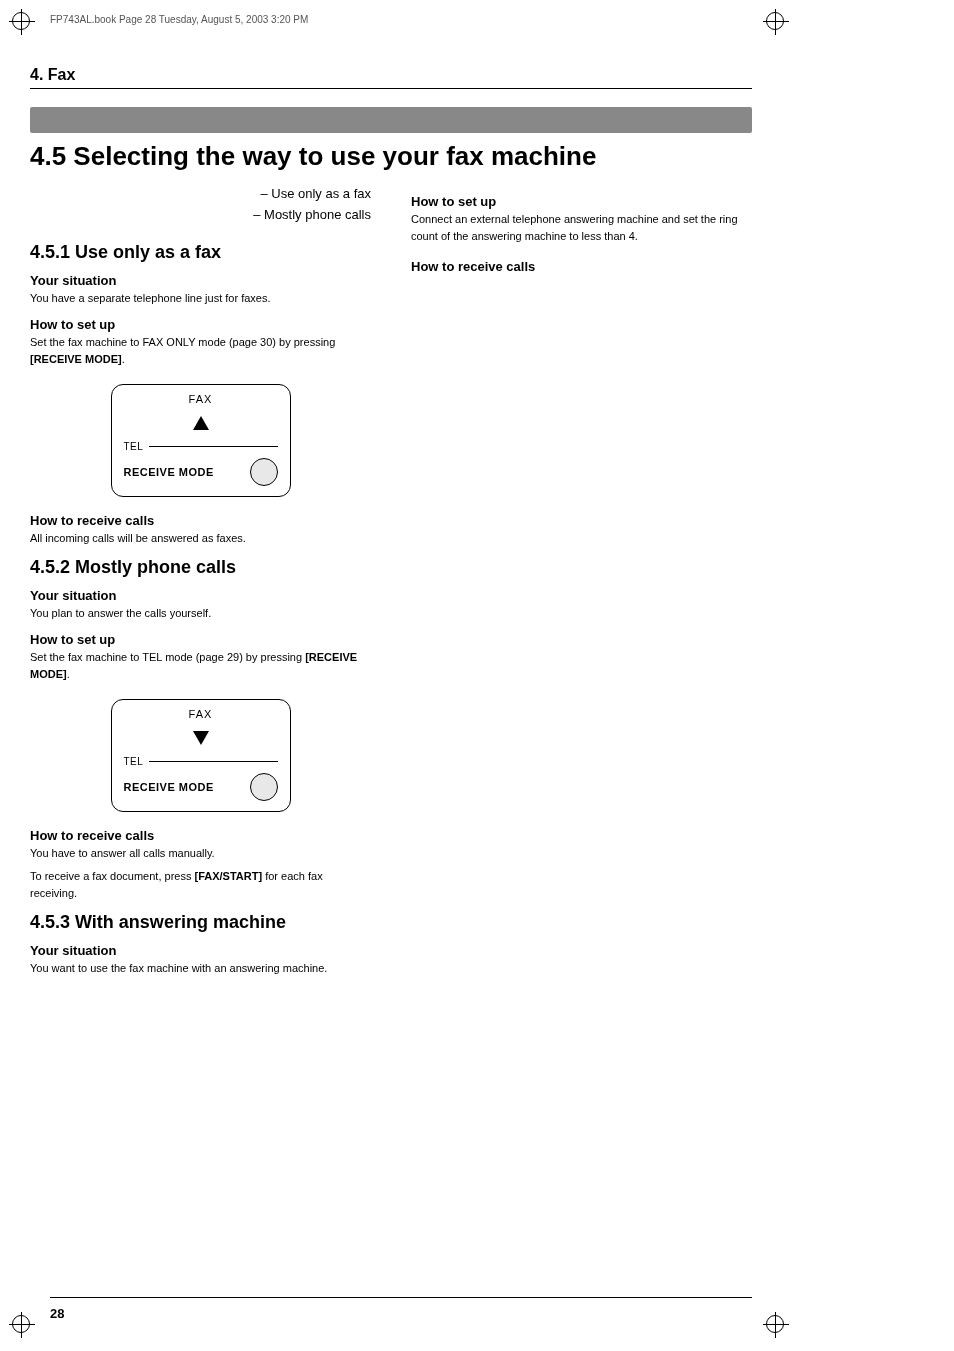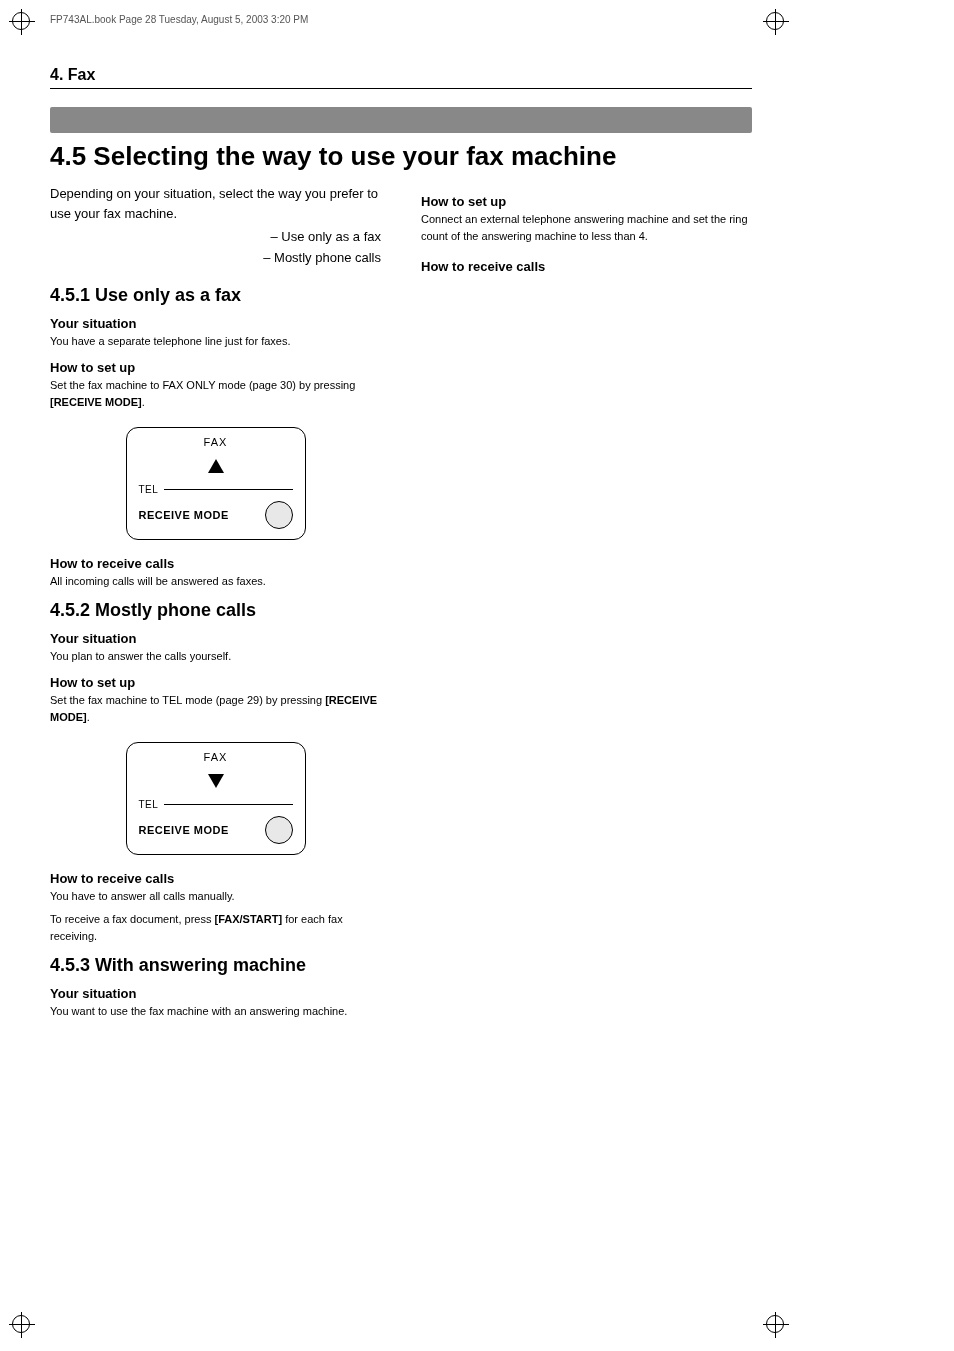--- a/index.html
+++ b/index.html
@@ -15,21 +15,21 @@
       font-family: Arial, Helvetica, sans-serif;
       font-size: 13px;
       color: #000000;
       position: relative;
     }
 
     .page-container {
       width: 802px;
       min-height: 1351px;
       background: #ffffff;
-      padding: 30px 50px 50px 50px;
+      padding: 30px 50px 50px 30px;
       position: relative;
     }
 
     
     .corner-mark {
       position: absolute;
       width: 24px;
       height: 24px;
     }
     .corner-mark.tl { top: 12px; left: 12px; }
@@ -310,21 +310,20 @@
   </div>
 
   <div style="margin-top: 18px; margin-bottom: 8px; background: #888; height: 26px; border-radius: 2px;"></div>
 
   <div class="section-main-title">4.5 Selecting the way to use your fax machine</div>
 
   <div class="main-content">
 
     <div class="left-column">
 
-      <p class="intro-text">Depending on your situation, select the way you prefer to use your fax machine.</p>
       <ul class="intro-list">
         <li>Use only as a fax</li>
         <li>Mostly phone calls</li>
       </ul>
 
       <div class="subsection-title">4.5.1 Use only as a fax</div>
 
       <p class="label-bold">Your situation</p>
       <p class="body-text">You have a separate telephone line just for faxes.</p>
 
@@ -392,14 +391,17 @@
       <p class="label-bold">How to set up</p>
       <p class="body-text">Connect an external telephone answering machine and set the ring count of the answering machine to less than 4.</p>
 
 
       <p class="label-bold" style="margin-top: 14px;">How to receive calls</p>
 
     </div>
 
   </div>
 
+  <div class="page-footer">
+    <span class="page-number">28</span>
+  </div>
 
 </div>
 
 </body></html>

